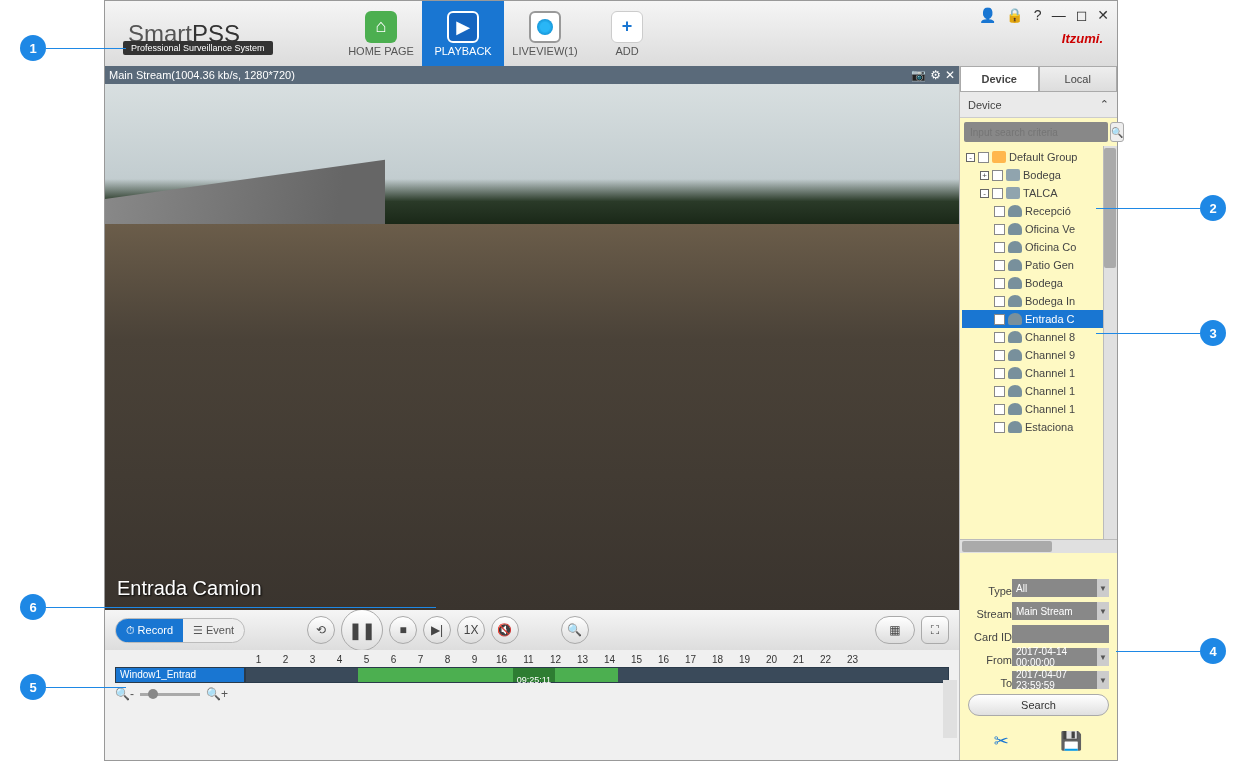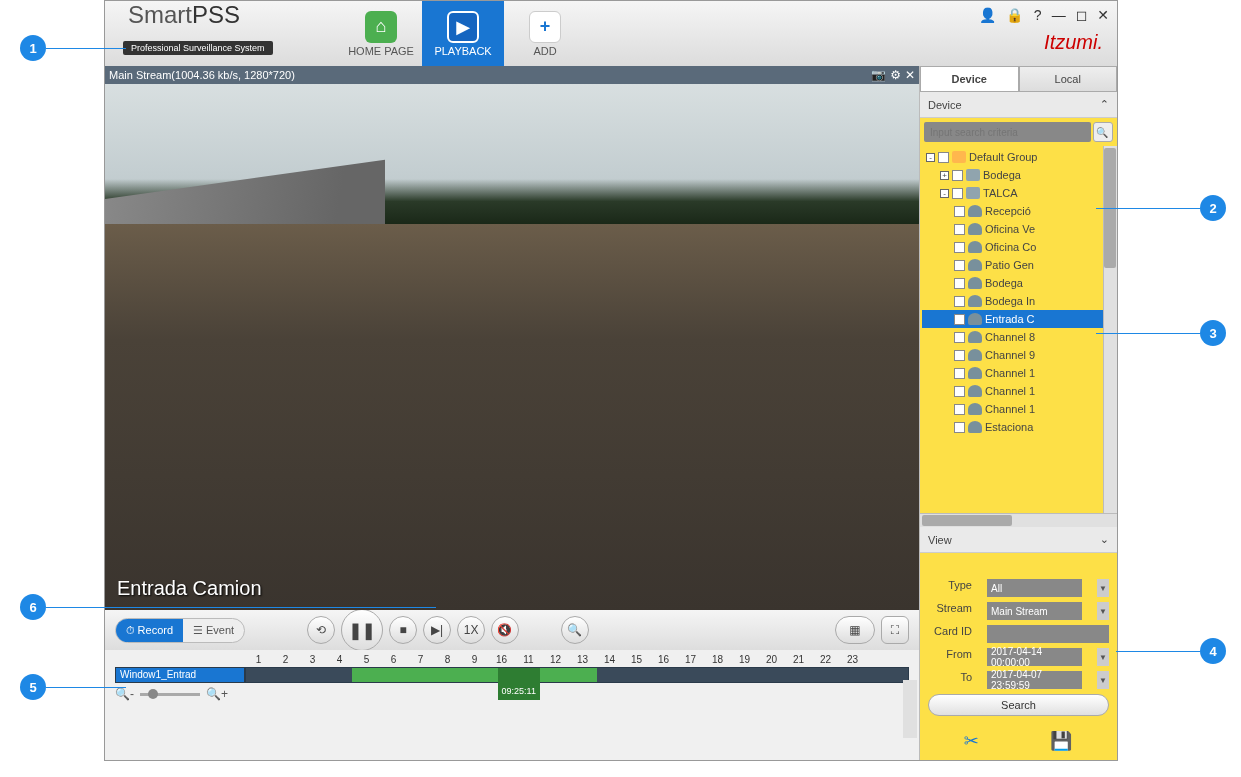--- a/index.html
+++ b/index.html
@@ -1,33 +1,33 @@
 <!DOCTYPE html>
 <html><head>
 <meta charset="utf-8">
 <style>
 *{box-sizing:border-box;margin:0;padding:0;font-family:Arial,sans-serif}
 body{background:#fff;width:1241px;height:777px;position:relative;overflow:hidden}
 .app{position:absolute;left:104px;top:0;width:1014px;height:761px;background:#e8e8e8;border:1px solid #999}
-.topbar{height:65px;background:linear-gradient(#f5f5f5,#dcdcdc);display:flex;align-items:flex-start;padding:0 8px;position:relative}
+.topbar{height:65px;background:linear-gradient(#f5f5f5,#dcdcdc);display:flex;align-items:center;padding:0 8px;position:relative}
 .brand{font-size:24px;color:#555;margin-left:15px;font-weight:300}
 .brand b{color:#333}
 .tagline{position:absolute;left:18px;top:40px;background:#333;color:#fff;font-size:9px;padding:2px 8px;border-radius:2px}
 .navbtns{display:flex;margin-left:100px;gap:0}
 .navbtn{width:82px;height:65px;display:flex;flex-direction:column;align-items:center;justify-content:center;cursor:pointer;font-size:11px;color:#555}
 .navbtn.active{background:#1976d2;color:#fff}
 .navbtn .ico{width:32px;height:32px;border-radius:6px;display:flex;align-items:center;justify-content:center;font-size:18px;margin-bottom:2px}
 .ico-home{background:#4caf50;color:#fff}
 .ico-pb{background:#1565c0;color:#fff;border:2px solid #fff}
 .ico-lv{background:#fff;border:2px solid #999}
 .ico-lv::after{content:"";width:16px;height:16px;border-radius:50%;background:radial-gradient(circle,#29b6f6 40%,#0277bd)}
 .ico-add{background:#fff;color:#1976d2;font-size:22px;font-weight:bold;border:1px solid #ccc}
 .winctrl{position:absolute;right:8px;top:6px;display:flex;gap:10px;color:#333;font-size:14px}
 .winctrl span{cursor:pointer}
-.logo2{position:absolute;right:14px;top:30px;font-size:20px;font-style:italic;font-weight:normal;color:#c00}
+.logo2{position:absolute;right:14px;top:30px;font-size:13px;font-style:italic;font-weight:bold;color:#c00}
 .logo2 .dot{color:#c00}
 .body{display:flex;height:694px}
 .vleft{flex:1;display:flex;flex-direction:column;background:#333}
 .vhdr{height:18px;background:#5a6a7a;color:#fff;font-size:11px;padding:0 4px;display:flex;align-items:center;justify-content:space-between}
 .vhdr-icons{display:flex;gap:4px;font-size:12px}
 .video{flex:1;background:linear-gradient(#bcc8ce 0%,#bcc8ce 35%,#5a5248 36%,#3a342c 60%,#2a2622 100%);position:relative;overflow:hidden}
 .sky{position:absolute;top:0;left:0;right:0;height:140px;background:linear-gradient(#d8dfe0,#b8c4c8)}
 .ground{position:absolute;top:140px;left:0;right:0;bottom:0;background:linear-gradient(#6b5d4a 0%,#4a4238 30%,#3a342e 100%)}
 .road{position:absolute;top:115px;left:0;width:280px;height:120px;background:linear-gradient(100deg,#888 0%,#666 80%);transform:skewY(-8deg);transform-origin:left}
 .trees{position:absolute;top:95px;left:0;right:0;height:45px;background:linear-gradient(transparent 0%,#2a3a28 50%,#1a2818 100%)}
@@ -42,25 +42,25 @@
 .timeline{height:110px;background:#f0f0f0;padding:4px 10px;position:relative}
 .tl-date{text-align:center;font-size:11px;font-weight:bold;color:#333}
 .tl-hours{display:flex;margin-left:130px;font-size:10px;color:#333;gap:0}
 .tl-hours span{width:27px;text-align:center}
 .tl-rows{margin-top:2px}
 .tl-row{display:flex;height:16px;margin-bottom:1px}
 .tl-label{width:130px;background:#4a5a6a;color:#fff;font-size:10px;padding:1px 4px;border:1px solid #2a3a4a}
 .tl-label.sel{background:#1976d2}
 .tl-track{flex:1;background:#3a4a5a;position:relative;border:1px solid #2a3a4a}
 .tl-seg{position:absolute;top:0;bottom:0;background:#4caf50}
-.tl-badge{position:absolute;top:0;background:#2e7d32;color:#fff;font-size:9px;padding:16px 4px;height:14px;line-height:14px}
+.tl-badge{position:absolute;top:0;background:#2e7d32;color:#fff;font-size:9px;padding:5px 4px;height:14px;line-height:14px}
 .tl-zoom{display:flex;align-items:center;gap:6px;margin-top:4px;font-size:12px;color:#555}
 .tl-zoom .slider{width:60px;height:3px;background:#aaa;position:relative}
 .tl-zoom .slider::after{content:"";position:absolute;left:8px;top:-4px;width:10px;height:10px;background:#888;border-radius:50%}
-.sidebar{width:198px;background:#fde047;border-left:1px solid #bbb;display:flex;flex-direction:column}
+.sidebar{width:158px;background:#fef9c3;border-left:1px solid #bbb;display:flex;flex-direction:column}
 .tabs{display:flex;height:26px}
 .tab{flex:1;background:linear-gradient(#eee,#ddd);border:1px solid #aaa;font-size:11px;display:flex;align-items:center;justify-content:center;cursor:pointer;color:#444}
 .tab.active{background:#fff;font-weight:bold}
 .section-hdr{height:26px;background:#eaeaea;border-bottom:1px solid #ccc;font-size:11px;padding:0 8px;display:flex;align-items:center;justify-content:space-between;color:#444}
 .srch{display:flex;padding:4px;gap:2px}
 .srch input{flex:1;background:#888;color:#ddd;border:none;padding:3px 6px;font-size:10px;border-radius:2px}
 .srch-btn{width:20px;height:20px;background:#eee;border:1px solid #aaa;border-radius:3px;display:flex;align-items:center;justify-content:center;font-size:10px;cursor:pointer}
 .tree{flex:1;overflow:hidden;font-size:11px;color:#444;padding:2px;position:relative}
 .tree-scroll{position:absolute;right:0;top:0;bottom:0;width:14px;background:#e0e0e0;border-left:1px solid #bbb}
 .tree-thumb{position:absolute;right:1px;top:2px;width:12px;height:120px;background:#aaa;border-radius:2px}
@@ -68,21 +68,21 @@
 .tree-item.sel{background:#1976d2;color:#fff}
 .tree-ico{width:14px;height:12px;display:inline-block}
 .ti-folder{background:#ffb74d;border-radius:2px}
 .ti-dev{background:#90a4ae;border-radius:2px}
 .ti-cam{background:#78909c;border-radius:50% 50% 2px 2px}
 .chk{width:11px;height:11px;border:1px solid #888;background:#fff}
 .exp{width:9px;height:9px;border:1px solid #666;font-size:8px;line-height:7px;text-align:center;background:#fff}
 .hscroll{height:14px;background:#e0e0e0;border-top:1px solid #bbb;position:relative}
 .hscroll::after{content:"";position:absolute;left:2px;top:1px;width:90px;height:11px;background:#aaa;border-radius:2px}
 .filters{padding:6px 8px;font-size:11px;color:#444}
-.frow{display:flex;align-items:flex-start;margin-bottom:5px;gap:15px}
+.frow{display:flex;align-items:flex-end;margin-bottom:5px;gap:0}
 .frow label{width:44px;text-align:right}
 .frow .inp{flex:1;background:#888;color:#fff;padding:2px 4px;font-size:10px;height:18px;display:flex;align-items:center}
 .frow .dd{width:12px;height:18px;background:#ccc;display:flex;align-items:center;justify-content:center;font-size:8px;color:#555;cursor:pointer}
 .search-btn{width:100%;height:22px;background:linear-gradient(#fff,#e0e0e0);border:1px solid #aaa;border-radius:11px;font-size:11px;cursor:pointer;color:#333}
 .tool-row{display:flex;justify-content:space-around;padding:8px;font-size:18px;color:#1976d2}
 .tool-row span{cursor:pointer}
 .callout{position:absolute;width:26px;height:26px;border-radius:50%;background:#1e88e5;color:#fff;font-size:13px;font-weight:bold;display:flex;align-items:center;justify-content:center;z-index:10}
 .callout-line{position:absolute;height:1px;background:#1e88e5;z-index:9}
 </style>
 </head>
@@ -93,20 +93,24 @@
     <div class="brand"><span>Smart</span><b>PSS</b></div>
     <div class="tagline">Professional Surveillance System</div>
     <div class="navbtns">
       <div class="navbtn">
           <div class="ico ico-home">⌂</div>
           <span>HOME PAGE</span>
         </div>
       <div class="navbtn active">
           <div class="ico ico-pb">▶</div>
           <span>PLAYBACK</span>
+        </div>
+      <div class="navbtn">
+          <div class="ico ico-lv"></div>
+          <span>LIVEVIEW(1)</span>
         </div>
       <div class="navbtn">
           <div class="ico ico-add">+</div>
           <span>ADD</span>
         </div>
     </div>
     <div class="winctrl">
       <span>👤</span>
       <span>🔒</span>
       <span>?</span>
@@ -297,24 +301,20 @@
               <span class="chk"></span>
               <span class="tree-ico ti-cam"></span>
               <span>Estaciona</span>
             </div>
           </div>
         <div class="tree-scroll">
             <div class="tree-thumb"></div>
           </div>
       </div>
       <div class="hscroll"></div>
-      <div class="section-hdr">
-        <span>View</span>
-          <span>⌄</span>
-      </div>
       <div style="height:20px"></div>
       <div class="filters">
         <div class="frow">
             <label>Type</label>
             <div class="inp">All</div>
             <div class="dd">▼</div>
           </div>
         <div class="frow">
             <label>Stream</label>
             <div class="inp">Main Stream</div>

